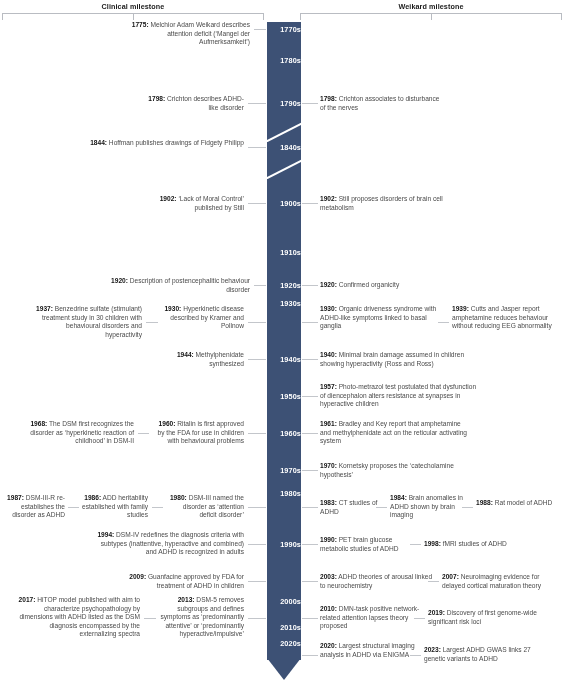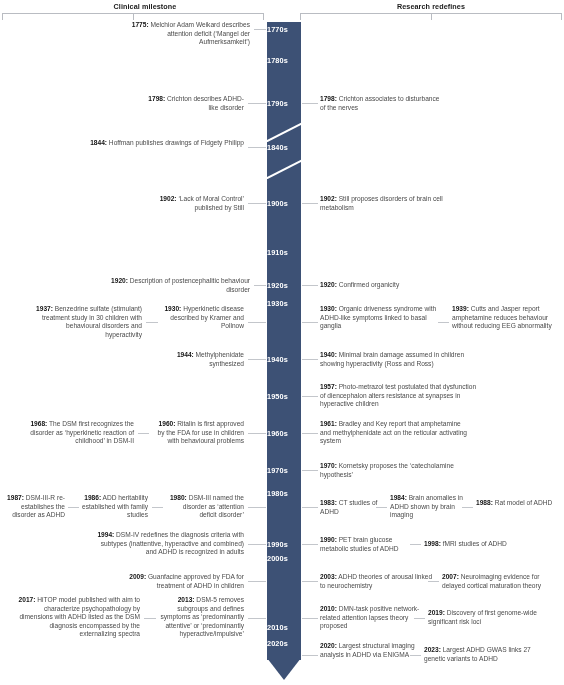--- a/index.html
+++ b/index.html
@@ -11,21 +11,21 @@
     position:relative;
     overflow:hidden;
     -webkit-font-smoothing:antialiased;
   }
   
   .hdr{
     position:absolute;top:2px;
     font-size:7.2px;font-weight:bold;color:#1a1a1a;
     text-align:center;letter-spacing:.1px;
   }
-  #hdr-left{left:14px;width:262px;}
+  #hdr-left{left:2px;width:262px;}
   #hdr-right{left:300px;width:262px;}
   .bracket{
     position:absolute;top:13px;height:7px;
     border:1px solid #b9bcc2;border-bottom:none;
     box-sizing:border-box;
   }
   #bracket-left{left:2px;width:262px;}
   #bracket-right{left:300px;width:262px;}
   .bracket-tick{
     position:absolute;top:13px;width:1px;height:7px;background:#b9bcc2;
@@ -53,42 +53,42 @@
   .bar-break:before{
     content:"";position:absolute;
     left:-6px;top:11px;width:48px;height:1.6px;
     background:#ffffff;
     transform:rotate(-27deg);
   }
   
   .decade{
     position:absolute;left:267px;width:34px;
     font-size:7.3px;font-weight:bold;color:#ffffff;
-    text-align:left;letter-spacing:.1px;
+    text-align:right;letter-spacing:.1px;
     line-height:9px;
   }
   
   .stub{
     position:absolute;height:1px;background:#c3c6cb;
   }
   
   .ms{
     position:absolute;
     font-size:6.6px;line-height:8.6px;
     color:#4a4a4a;
   }
   .ms b{color:#121212;font-weight:bold;}
   .ms.r{text-align:right;}
   .ms.l{text-align:left;}
 </style>
 </head>
 <body>
 
 <div class="hdr" id="hdr-left">Clinical milestone</div>
-<div class="hdr" id="hdr-right">Research redefines</div>
+<div class="hdr" id="hdr-right">Weikard milestone</div>
 <div class="bracket" id="bracket-left"></div>
 <div class="bracket" id="bracket-right"></div>
 <div class="bracket-tick" id="tick-left"></div>
 <div class="bracket-tick" id="tick-right"></div>
 
 <div id="timeline-bar"></div>
 <div id="timeline-arrow"></div>
 <div class="bar-break" style="top:120px"></div>
 <div class="bar-break" style="top:157px"></div>
 
@@ -99,21 +99,21 @@
 <div class="decade" style="top:199px">1900s</div>
 <div class="decade" style="top:248px">1910s</div>
 <div class="decade" style="top:281px">1920s</div>
 <div class="decade" style="top:299px">1930s</div>
 <div class="decade" style="top:355px">1940s</div>
 <div class="decade" style="top:392px">1950s</div>
 <div class="decade" style="top:429px">1960s</div>
 <div class="decade" style="top:466px">1970s</div>
 <div class="decade" style="top:489px">1980s</div>
 <div class="decade" style="top:540px">1990s</div>
-<div class="decade" style="top:554px">2000s</div>
+<div class="decade" style="top:597px">2000s</div>
 <div class="decade" style="top:623px">2010s</div>
 <div class="decade" style="top:639px">2020s</div>
 
 <div class="stub" style="left:254px;top:29px;width:12px"></div>
 <div class="ms r" style="left:118px;top:21px;width:132px">
   <b>1775:</b><span> Melchior Adam Weikard describes attention deficit (‘Mangel der Aufmerksamkeit’)</span>
 </div>
 
 <div class="stub" style="left:248px;top:103px;width:18px"></div>
 <div class="ms r" style="left:140px;top:95px;width:104px">

